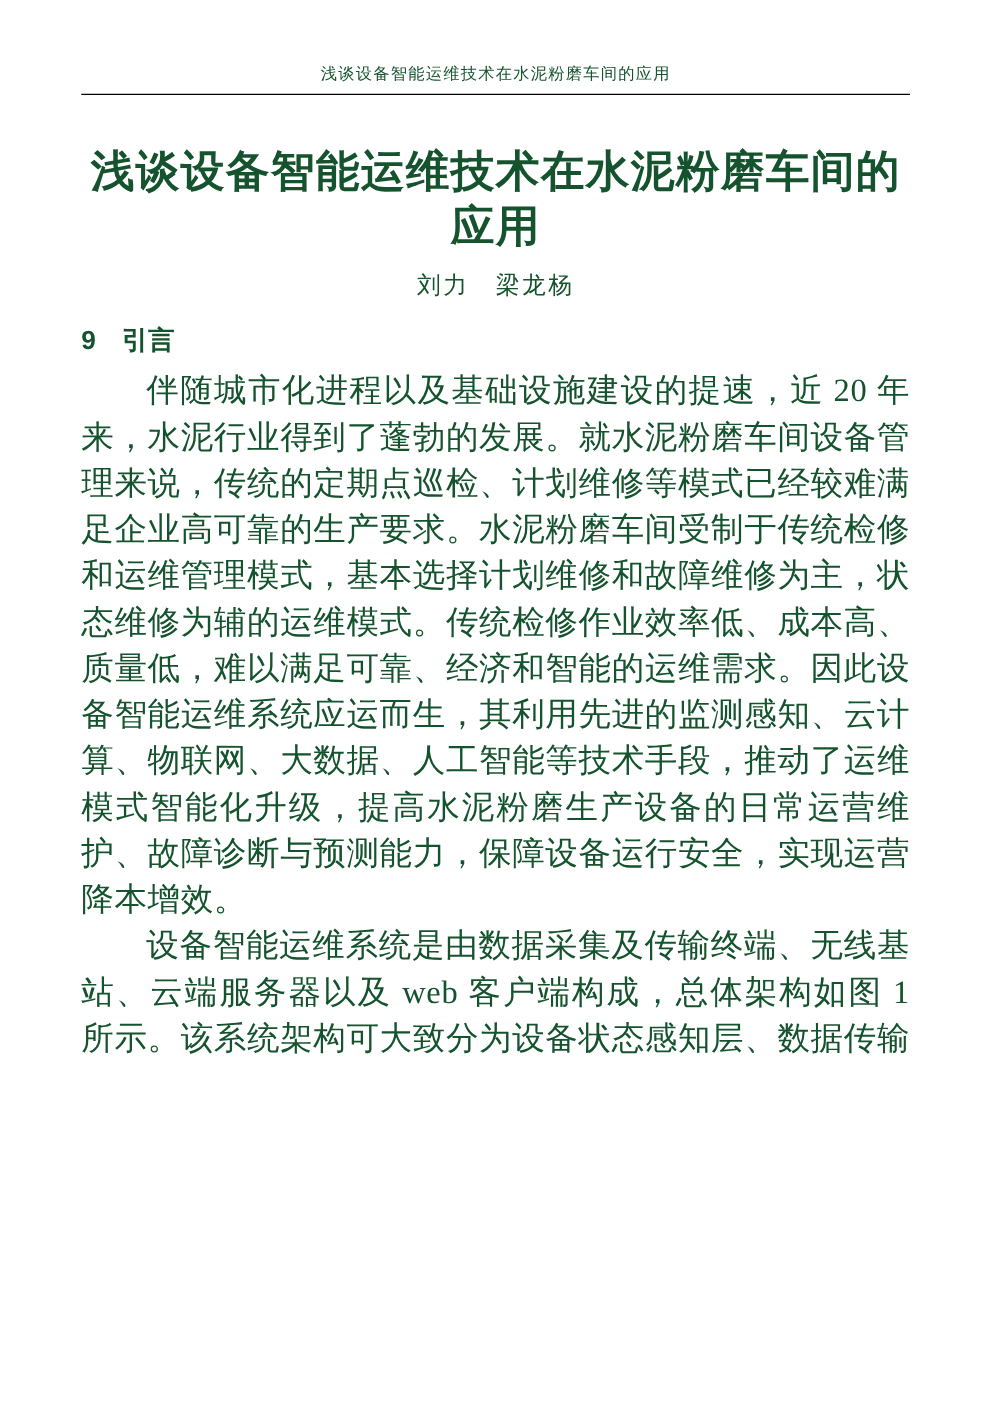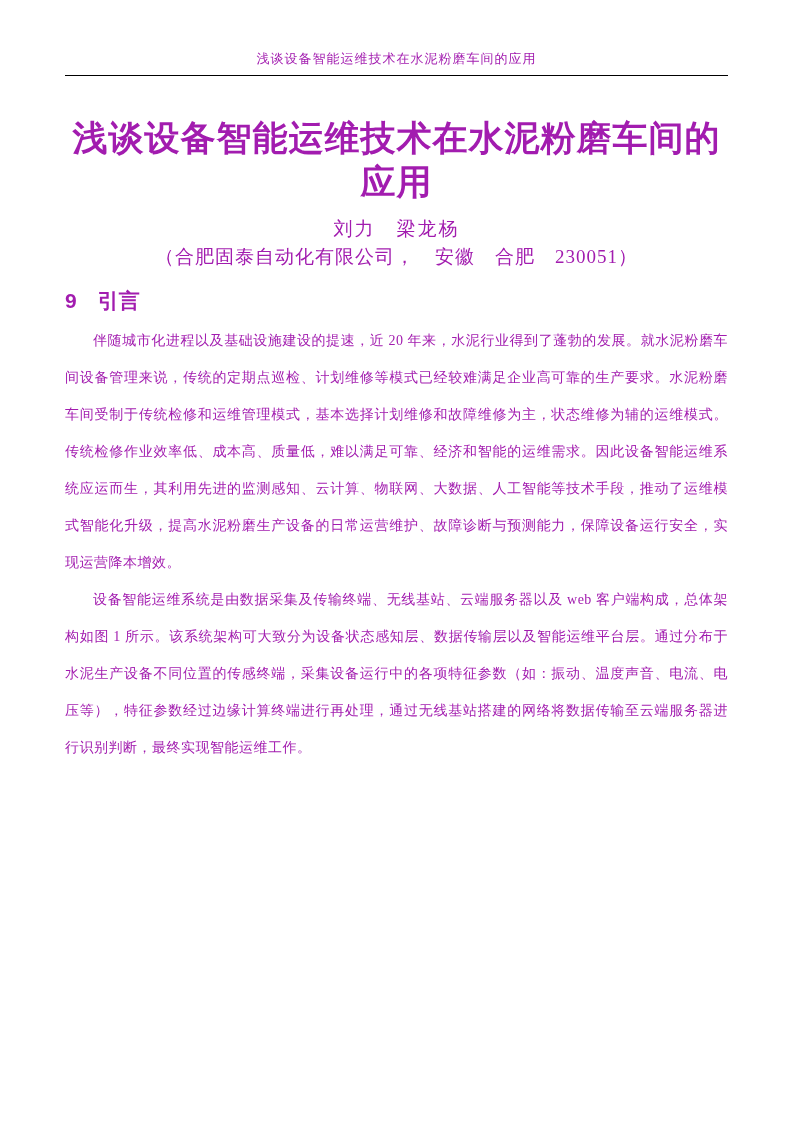--- a/index.html
+++ b/index.html
@@ -5,21 +5,21 @@
   html, body {
     margin: 0;
     padding: 0;
     background: #ffffff;
   }
   .page {
     position: relative;
     width: 793px;
     height: 850px;
     background: #ffffff;
-    color: #a21caf;
+    color: #14532d;
     font-family: "Liberation Serif", "DejaVu Serif", serif;
     overflow: hidden;
   }
   .margin-box {
     margin: 0 65px;
   }
   .running-header {
     padding-top: 50px;
     padding-bottom: 7px;
     border-bottom: 1px solid #000000;
@@ -53,21 +53,21 @@
   }
   .section-heading {
     margin: 16px 0 6px 0;
     font-family: "Liberation Sans", "DejaVu Sans", sans-serif;
     font-weight: bold;
     font-size: 21px;
     line-height: 30px;
   }
   .body-paragraph {
     margin: 0;
-    font-size: 14px;
+    font-size: 26px;
     line-height: 37px;
     text-align: justify;
     text-indent: 2em;
     letter-spacing: 0.5px;
   }
   .footer {
     position: absolute;
     left: 65px;
     right: 65px;
     top: 1052px;
@@ -97,21 +97,20 @@
 
 <div class="page">
   <div class="margin-box">
 
     <div class="running-header">浅谈设备智能运维技术在水泥粉磨车间的应用</div>
 
     <h1 class="page-title">浅谈设备智能运维技术在水泥粉磨车间的应用</h1>
 
     <div class="authors-line">刘力　梁龙杨</div>
 
-    <div class="affiliation-line">（合肥固泰自动化有限公司，　安徽　合肥　230051）</div>
 
     <h2 class="section-heading">9　引言</h2>
 
     <p class="body-paragraph">伴随城市化进程以及基础设施建设的提速，近 20 年来，水泥行业得到了蓬勃的发展。就水泥粉磨车间设备管理来说，传统的定期点巡检、计划维修等模式已经较难满足企业高可靠的生产要求。水泥粉磨车间受制于传统检修和运维管理模式，基本选择计划维修和故障维修为主，状态维修为辅的运维模式。传统检修作业效率低、成本高、质量低，难以满足可靠、经济和智能的运维需求。因此设备智能运维系统应运而生，其利用先进的监测感知、云计算、物联网、大数据、人工智能等技术手段，推动了运维模式智能化升级，提高水泥粉磨生产设备的日常运营维护、故障诊断与预测能力，保障设备运行安全，实现运营降本增效。</p>
 
 
 
     <p class="body-paragraph">设备智能运维系统是由数据采集及传输终端、无线基站、云端服务器以及 web 客户端构成，总体架构如图 1 所示。该系统架构可大致分为设备状态感知层、数据传输层以及智能运维平台层。通过分布于水泥生产设备不同位置的传感终端，采集设备运行中的各项特征参数（如：振动、温度声音、电流、电压等），特征参数经过边缘计算终端进行再处理，通过无线基站搭建的网络将数据传输至云端服务器进行识别判断，最终实现智能运维工作。</p>
 
   </div>

